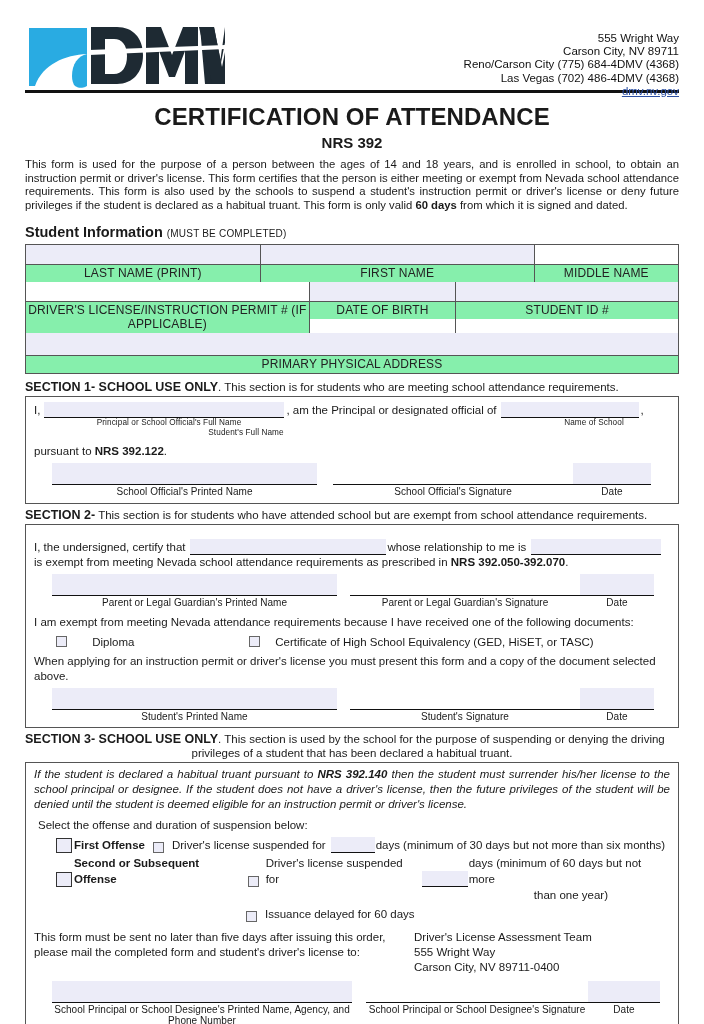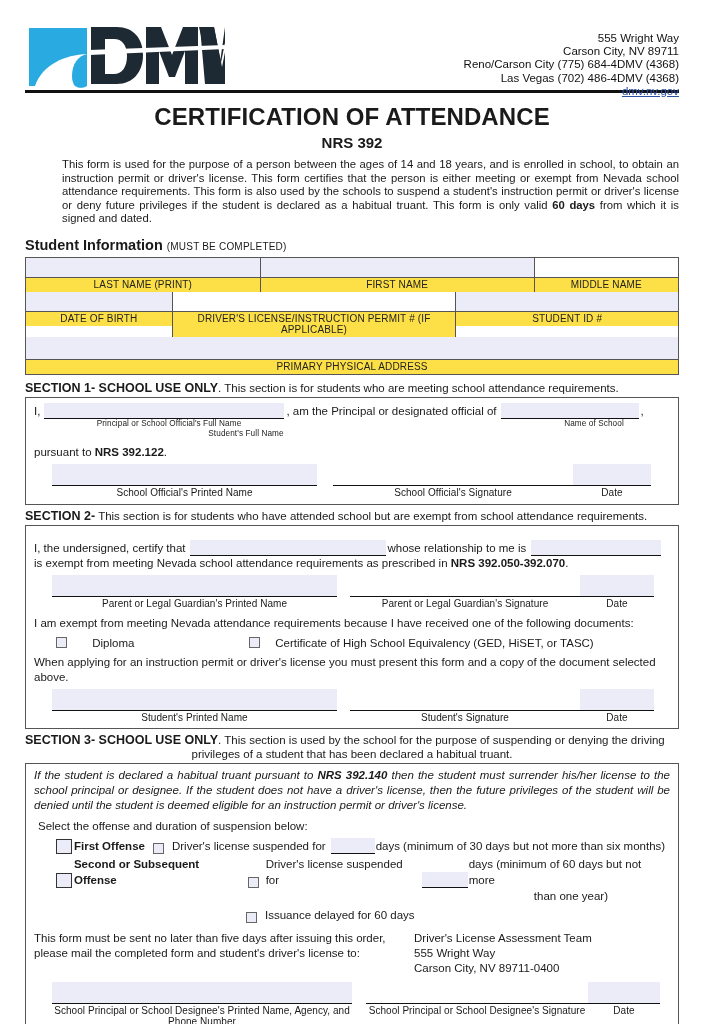--- a/index.html
+++ b/index.html
@@ -17,33 +17,33 @@
   .header { display:flex; align-items:flex-start; justify-content:space-between; padding-top:24px; height:88px; }
   .logo { width:200px; height:66px; position:relative; }
   .logo svg { display:block; }
   .addr { text-align:right; font-size:11.5px; line-height:13.2px; color:#111; padding-top:8px; }
   .addr a, .addr .site { color:#2b4fa3; text-decoration:underline; }
   .hrule { border-top:3px solid #111; margin:2px 0 0 0; }
 
   
   .title { text-align:center; font-size:24px; font-weight:bold; letter-spacing:.1px; margin-top:10px; }
   .subtitle { text-align:center; font-size:15px; font-weight:bold; margin-top:3px; }
-  .intro { font-size:11.3px; line-height:13.6px; text-align:justify; margin-top:7px;margin-left:37px; }
+  .intro { font-size:11.3px; line-height:13.6px; text-align:justify; margin-top:7px; }
   .intro b { font-weight:bold; }
 
   .sec-head { font-size:14.5px; font-weight:bold; margin-top:6px; }
   .sec-head .lite { font-weight:normal; font-size:10px; letter-spacing:.2px; }
 
   
   .stable { width:100%; border:1px solid #555; border-collapse:collapse; margin-top:4px; font-size:0; }
   .strow { display:flex; }
   .scell { position:relative; border-right:1px solid #555; }
   .scell:last-child { border-right:none; }
   .sinput { height:19px; background:#ececf8; }
-  .slabel { text-align:center; font-size:10px; letter-spacing:.15px; color:#222; padding:1px 0 2px; border-top:1px solid #555; background:#fde047; }
+  .slabel { text-align:center; font-size:12px; letter-spacing:.15px; color:#222; padding:1px 0 2px; border-top:1px solid #555; background:#86efac; }
 
   
   .box { border:1px solid #555; margin-top:2px; padding:6px 8px 6px 8px; position:relative; }
   .line { font-size:11.5px; line-height:15px; }
   .line b { font-weight:bold; }
 
   
   .blank { display:inline-block; position:relative; vertical-align:baseline; }
   .blank i { display:block; position:absolute; left:0; bottom:1px; height:15px; width:100%; background:#ececf8; }
   .blank u { display:block; border-bottom:1px solid #111; height:15px; position:relative; }
@@ -117,27 +117,27 @@
         <div class="sinput"></div>
         <div class="slabel">FIRST NAME</div>
       </div>
       <div class="scell" style="width:22%">
         <div class="sinput" style="background:#fff"></div>
         <div class="slabel">MIDDLE NAME</div>
       </div>
     </div>
 
     <div class="strow">
+      <div class="scell" style="width:43.5%">
+        <div class="sinput" style="background:#fff"></div>
+        <div class="slabel">DRIVER'S LICENSE/INSTRUCTION PERMIT # (IF APPLICABLE)</div>
+      </div>
       <div class="scell" style="width:22.5%">
         <div class="sinput"></div>
         <div class="slabel">DATE OF BIRTH</div>
-      </div>
-      <div class="scell" style="width:43.5%">
-        <div class="sinput" style="background:#fff"></div>
-        <div class="slabel">DRIVER'S LICENSE/INSTRUCTION PERMIT # (IF APPLICABLE)</div>
       </div>
       <div class="scell" style="width:34%">
         <div class="sinput"></div>
         <div class="slabel">STUDENT ID #</div>
       </div>
     </div>
 
     <div class="strow">
       <div class="scell" style="width:100%">
         <div class="sinput" style="height:22px"></div>

